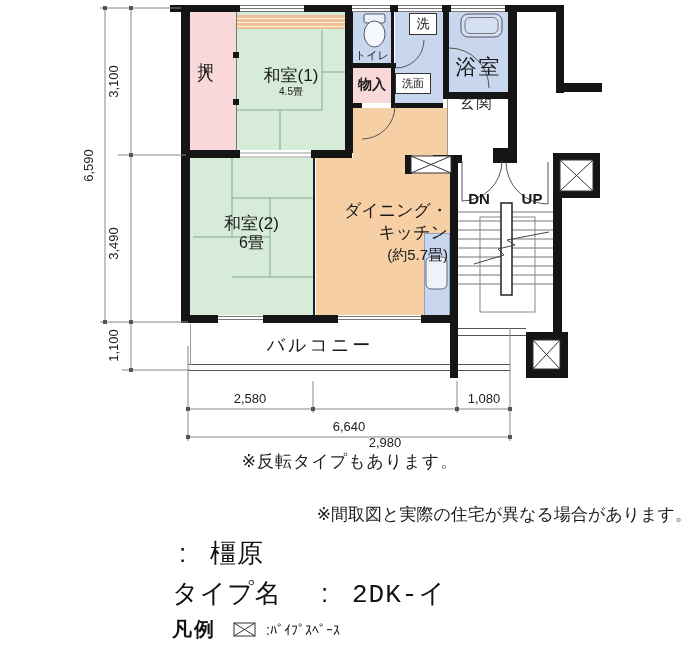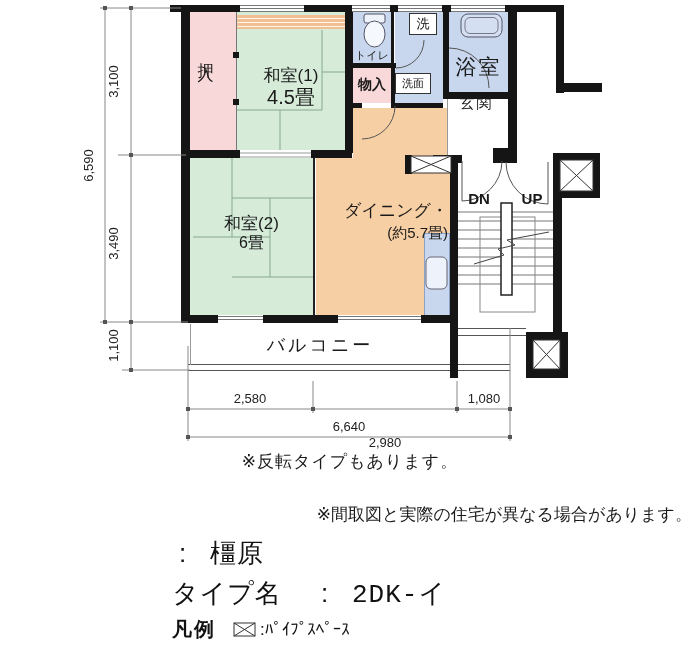--- a/index.html
+++ b/index.html
@@ -185,28 +185,29 @@
       <rect x="455" y="407" width="4" height="4"></rect>
         <rect x="508" y="407" width="4" height="4"></rect>
       <rect x="186" y="435" width="4" height="4"></rect>
         <rect x="508" y="435" width="4" height="4"></rect>
     </g>
   </svg>
 
   <div class="lbl vert" style="left:196px;top:50px;font-size:16px;">押入</div>
   <div class="lbl ctr" style="left:237px;top:66px;width:108px;font-size:17px;">
     <div>和室(1)</div>
-    <div style="font-size:20px;">4.5畳</div>
+    <div style="font-size:10px;">4.5畳</div>
   </div>
   <div class="lbl ctr" style="left:190px;top:214px;width:123px;font-size:17px;">
     <div>和室(2)</div>
     <div style="font-size:16px;">6畳</div>
   </div>
   <div class="lbl" style="left:323px;top:200px;width:125px;font-size:17px;line-height:22px;">
     <div>ダイニング・</div>
+    <div>キッチン</div>
     <div style="font-size:15px;">(約5.7畳)</div>
   </div>
   <div class="lbl ctr" style="left:352px;top:49px;width:40px;font-size:11px;">トイレ</div>
   <div class="box" style="left:409px;top:13px;width:26px;height:20px;font-size:13px;">
       <span>洗</span>
     </div>
   <div class="box" style="left:395px;top:73px;width:34px;height:19px;font-size:11px;">
       <span>洗面</span>
     </div>
   <div class="lbl ctr" style="left:351px;top:76px;width:42px;font-size:14px;font-weight:600;">物入</div>
@@ -242,16 +243,16 @@
     </div>
   </div>
 
   <div class="abs" style="left:172px;top:616px;display:flex;align-items:center;">
     <span style="font-size:20px;font-weight:600;letter-spacing:2px;">凡例</span>
     <svg width="26" height="18" viewBox="0 0 26 18" style="margin-left:16px;">
       <rect x="2" y="2" width="21" height="13" fill="#fff" stroke="#333" stroke-width="1"></rect>
       <line x1="2" y1="2" x2="23" y2="15" stroke="#333" stroke-width="1"></line>
       <line x1="23" y1="2" x2="2" y2="15" stroke="#333" stroke-width="1"></line>
     </svg>
-    <span style="font-size:17px;margin-left:2px;">:ﾊﾟｲﾌﾟｽﾍﾟｰｽ</span>
+    <span style="font-size:14px;margin-left:8px;">:ﾊﾟｲﾌﾟｽﾍﾟｰｽ</span>
   </div>
 
 </div>
 
 </body></html>

